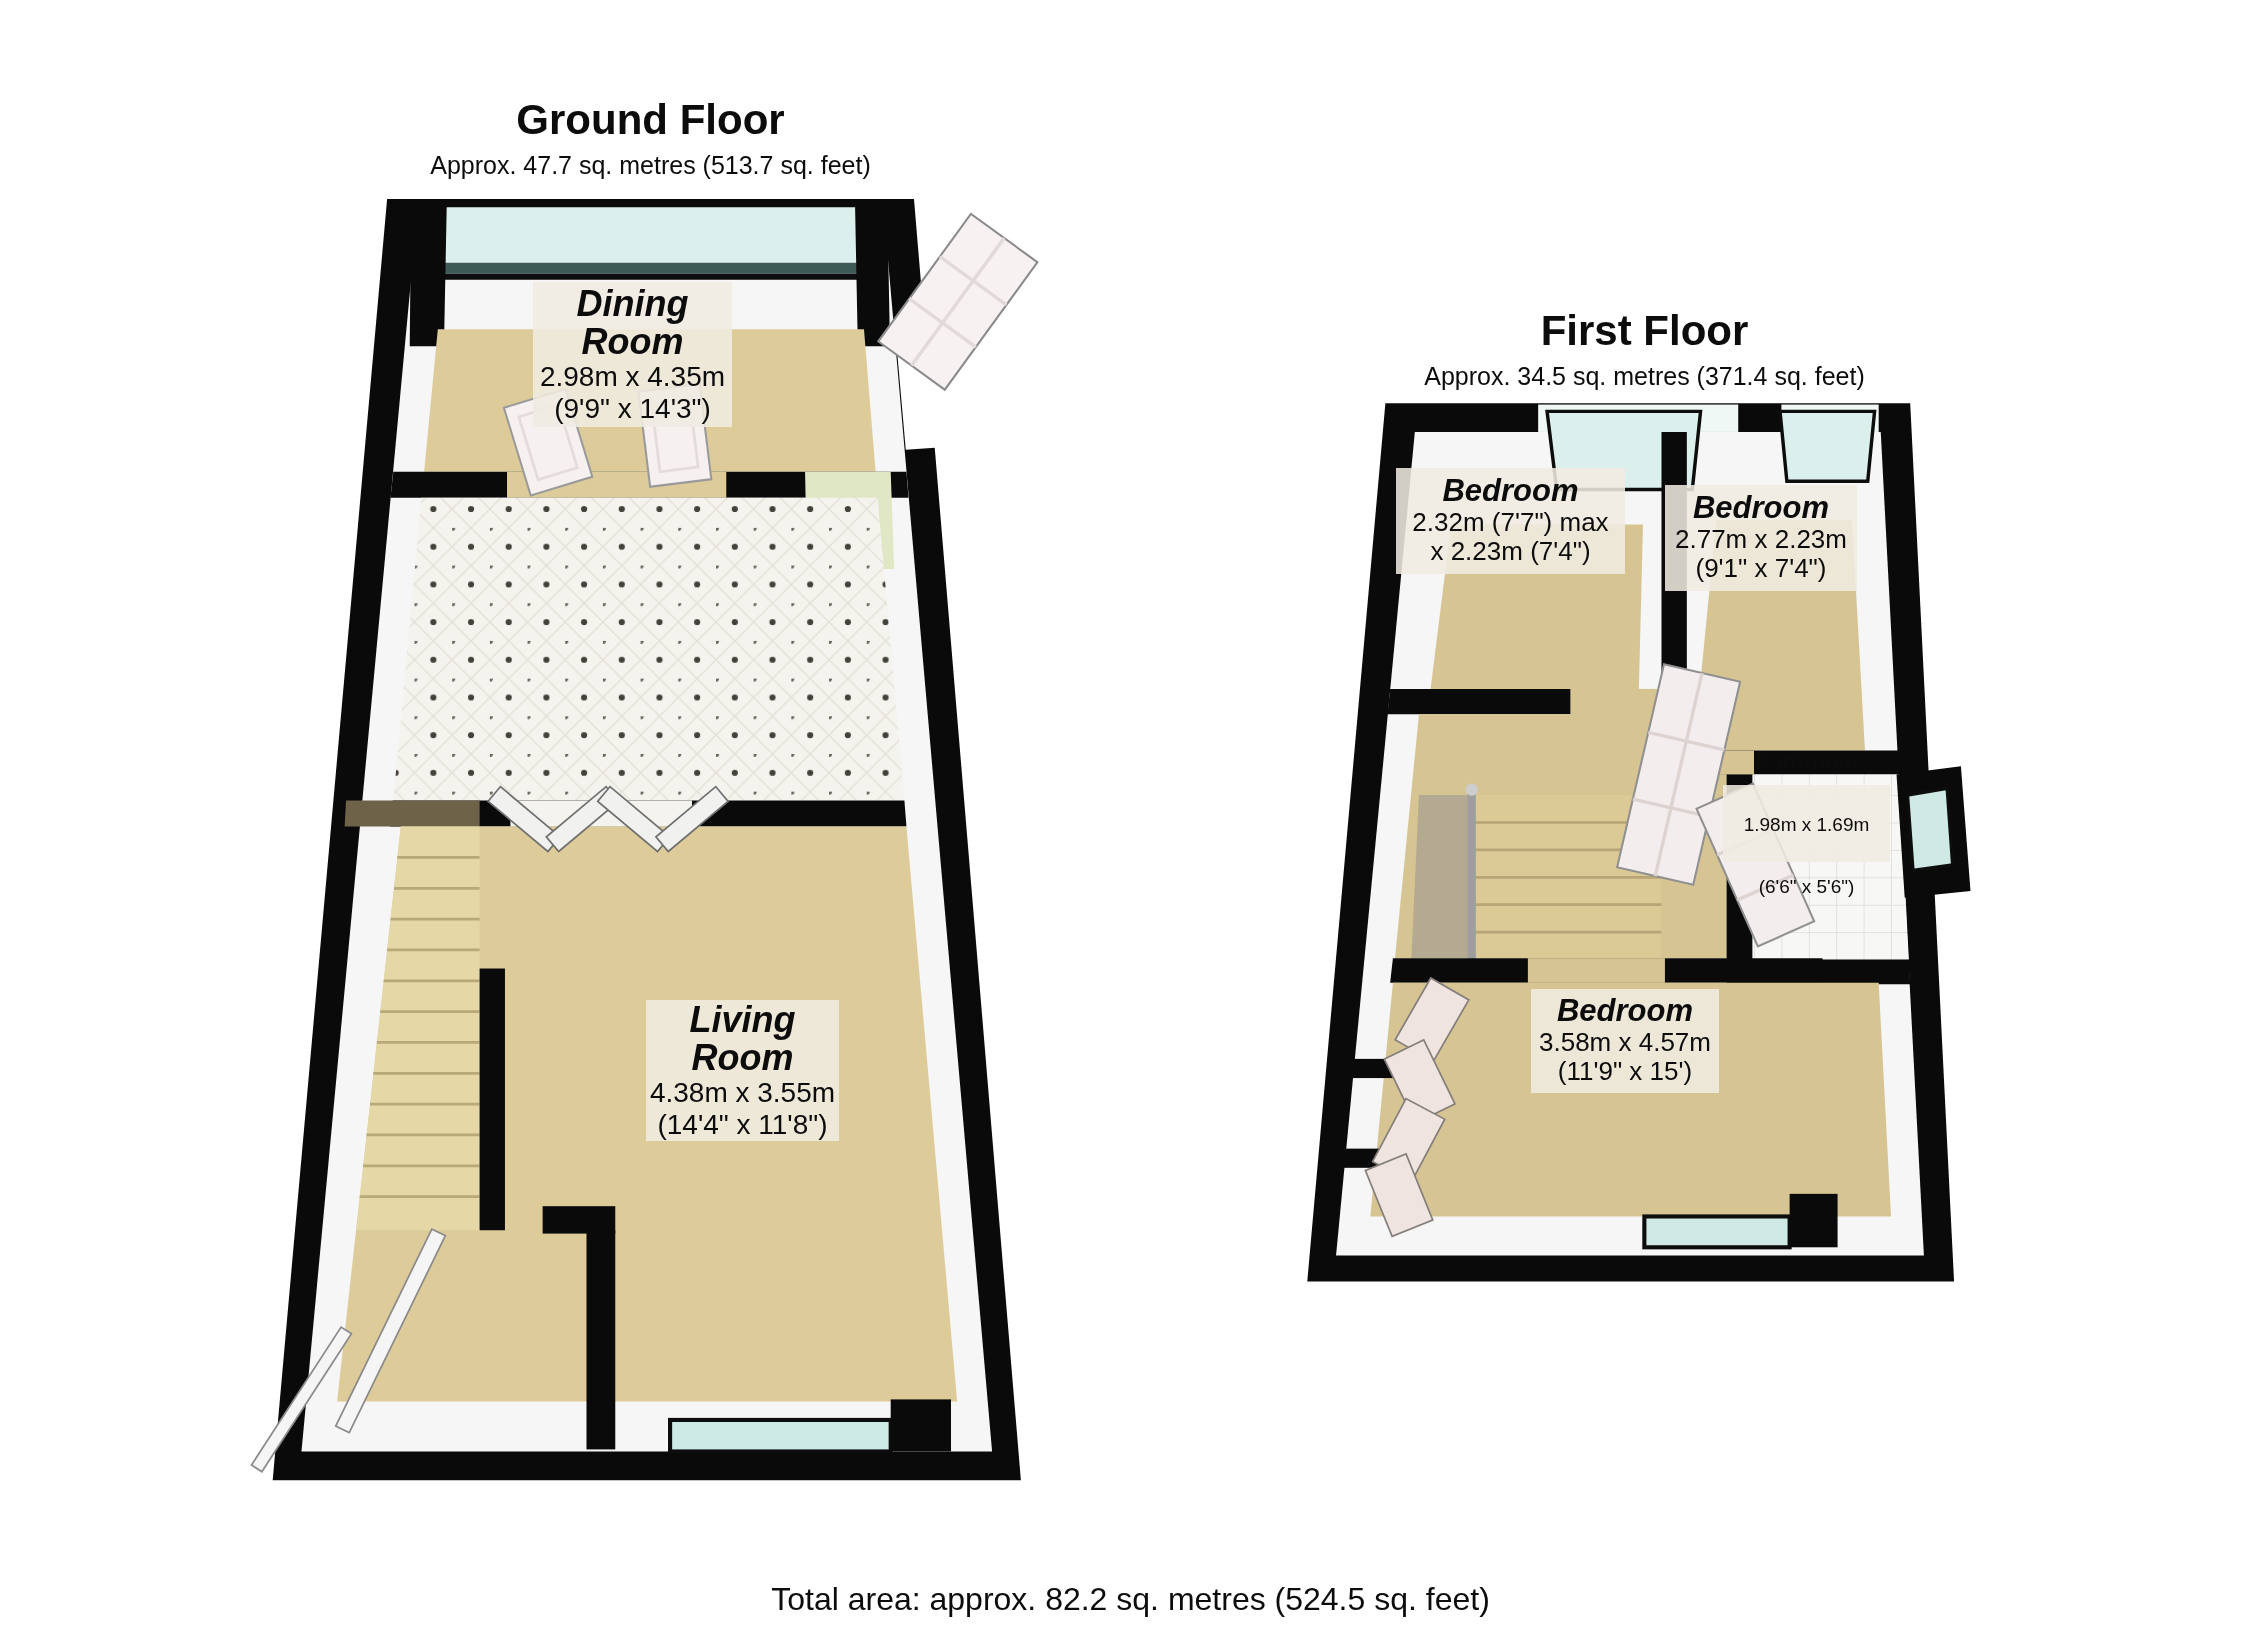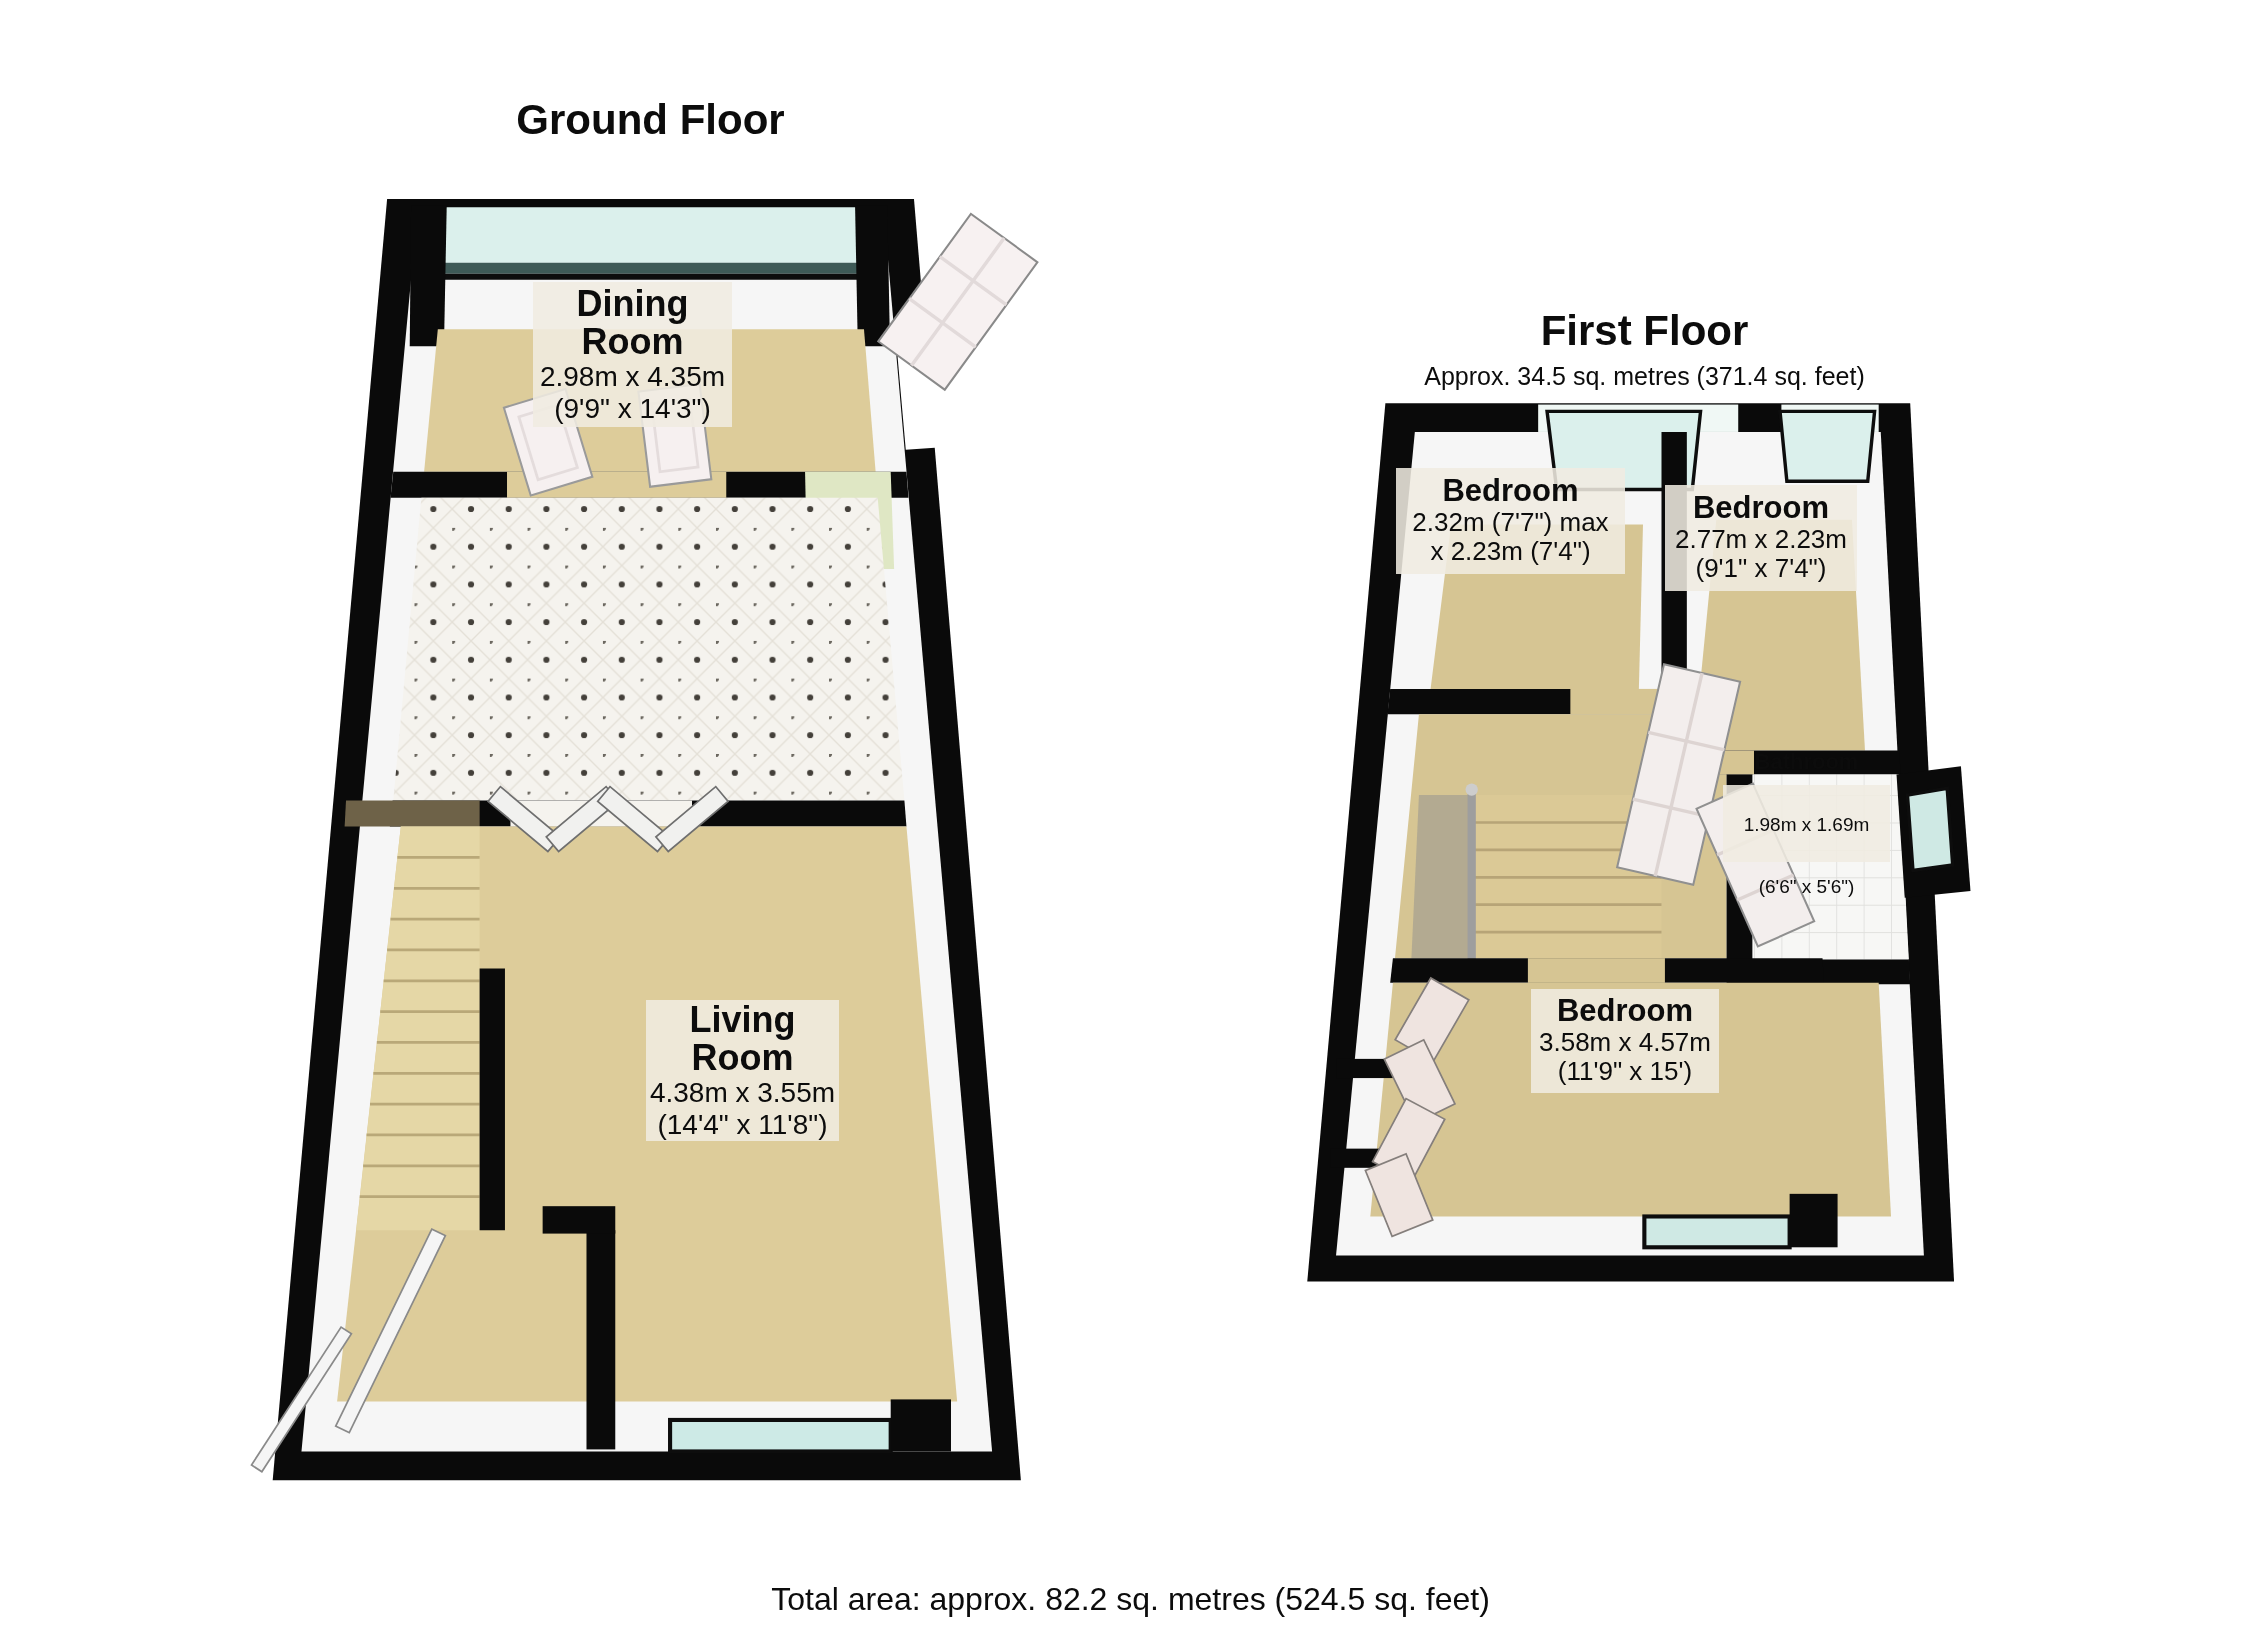--- a/index.html
+++ b/index.html
@@ -4,21 +4,21 @@
 <style>
   html,body{margin:0;padding:0;background:#ffffff;}
   .canvas{position:relative;width:2261px;height:1645px;background:#ffffff;overflow:hidden;
           font-family:"Liberation Sans",sans-serif;color:#0c0c0c;padding-left:44px;}
   .plan-svg{position:absolute;left:0;top:0;width:2261px;height:1645px;}
   .floor-header{position:absolute;text-align:center;}
   .floor-title{font-weight:bold;font-size:42px;letter-spacing:0;}
   .floor-subtitle{font-size:25px;margin-top:6.9px;}
   .rlabel{position:absolute;display:flex;flex-direction:column;align-items:center;justify-content:center;
           text-align:center;background:rgba(240,236,225,0.87);}
-  .rlabel .nm{font-weight:bold;white-space:pre-line;}
+  .rlabel .nm{font-weight:bold;white-space:pre-line;font-style:italic;}
   .g .nm{font-size:36px;line-height:1.06;}
   .g .dd{font-size:28px;line-height:1.12;}
   .f .nm{font-size:31px;line-height:1.06;}
   .f .dd{font-size:26px;line-height:1.12;}
   .b .nm{font-size:22px;line-height:1.1;}
   .b .dd{font-size:19px;line-height:1.12;}
   .footer-caption{position:absolute;left:0;top:1581px;width:2261px;text-align:center;font-size:32px;}
 </style>
 </head>
 <body>
@@ -180,20 +180,21 @@
           </g>
       </g>
 
       <rect x="2400" y="1775" width="212" height="45" fill="#cfe9e4" stroke="#0d0d0d" stroke-width="6"></rect>
       <rect x="2612" y="1742" width="70" height="78" fill="#0a0a0a"></rect>
     </g>
   </svg>
 
   <div class="floor-header" style="left:308px;top:96px;width:685px;">
     <div class="floor-title">Ground Floor</div>
+    <div class="floor-subtitle">Approx. 47.7 sq. metres (513.7 sq. feet)</div>
   </div>
 
   <div class="floor-header" style="left:1302px;top:307px;width:685px;">
     <div class="floor-title">First Floor</div>
     <div class="floor-subtitle">Approx. 34.5 sq. metres (371.4 sq. feet)</div>
   </div>
 
   <div class="rlabel g" style="left:533px;top:282px;width:199px;height:145px;">
     <span class="nm">Dining
 Room</span>

